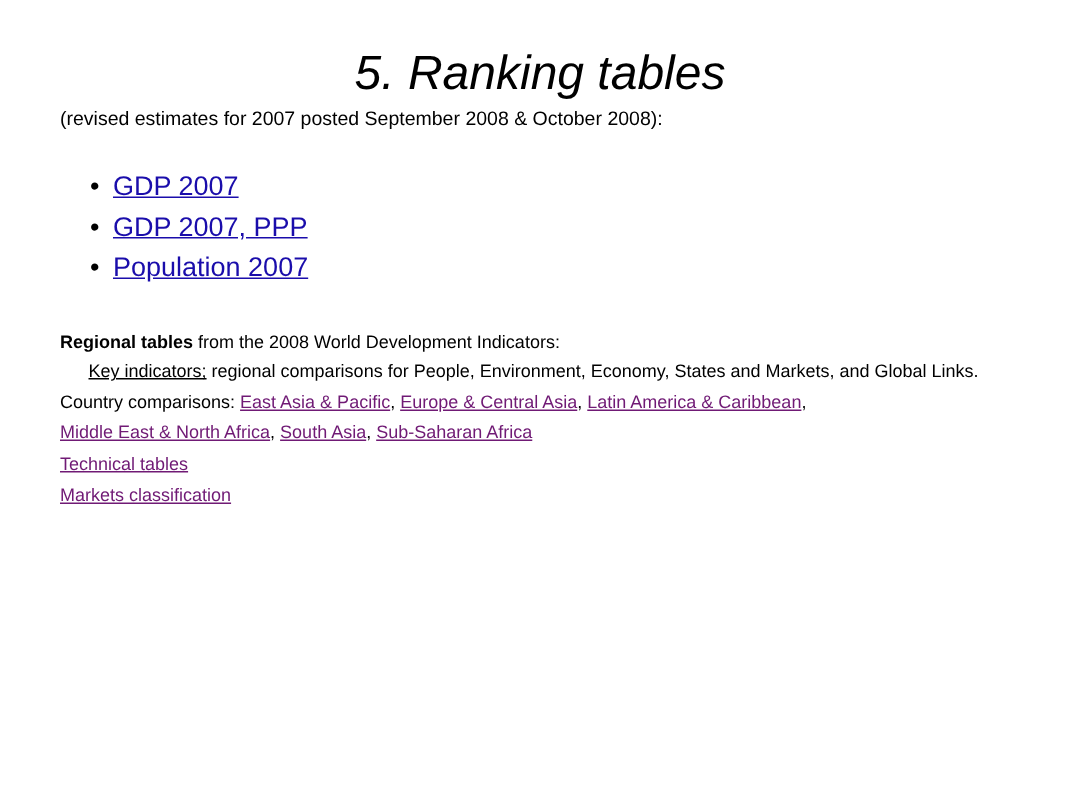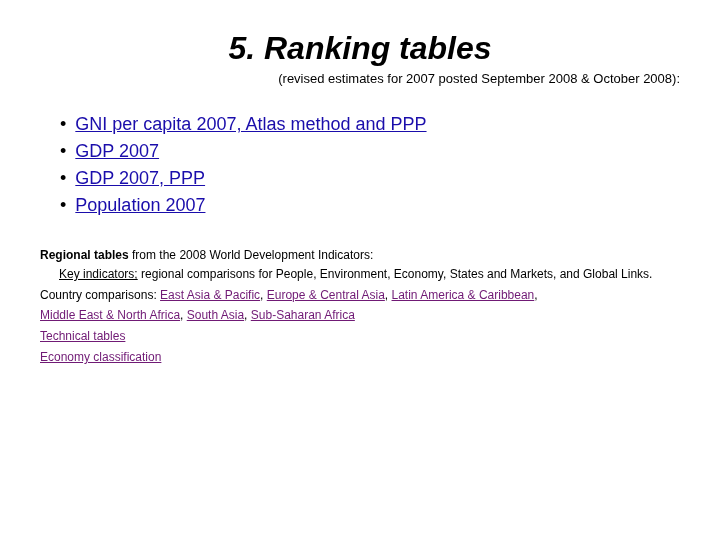--- a/index.html
+++ b/index.html
@@ -14,28 +14,28 @@
       width: 720px;
       height: 540px;
       overflow: hidden;
       padding: 20px 40px;
     }
 
     .page-title {
       text-align: center;
       font-size: 32px;
       font-style: italic;
-      font-weight: bold;
+      font-weight: normal;
       color: #000;
       margin-top: 10px;
       margin-bottom: 4px;
     }
 
     .subtitle {
-      text-align: right;
+      text-align: left;
       font-size: 13px;
       color: #000;
       margin-bottom: 28px;
     }
 
     .bullet-list {
       list-style: none;
       margin-left: 20px;
       margin-bottom: 30px;
     }
@@ -88,23 +88,20 @@
     }
   </style>
 </head>
 <body>
 
 <h1 class="page-title">5. Ranking tables</h1>
 <p class="subtitle">(revised estimates for 2007 posted September 2008 &amp; October 2008):</p>
 
 <ul class="bullet-list">
   <li>
-    <a href="#">GNI per capita 2007, Atlas method and PPP</a>
-  </li>
-  <li>
     <a href="#">GDP 2007</a>
   </li>
   <li>
     <a href="#">GDP 2007, PPP</a>
   </li>
   <li>
     <a href="#">Population 2007</a>
   </li>
 </ul>
 
@@ -121,15 +118,15 @@
     <a href="#">Latin America &amp; Caribbean</a>,
     <br>
     <a href="#">Middle East &amp; North Africa</a>,
     <a href="#">South Asia</a>,
     <a href="#">Sub-Saharan Africa</a>
   </p>
   <p class="technical-notes-row">
     <a href="#">Technical tables</a>
   </p>
   <p class="country-classification-row">
-    <a href="#">Economy classification</a>
+    <a href="#">Markets classification</a>
   </p>
 </div>
 
 </body></html>

